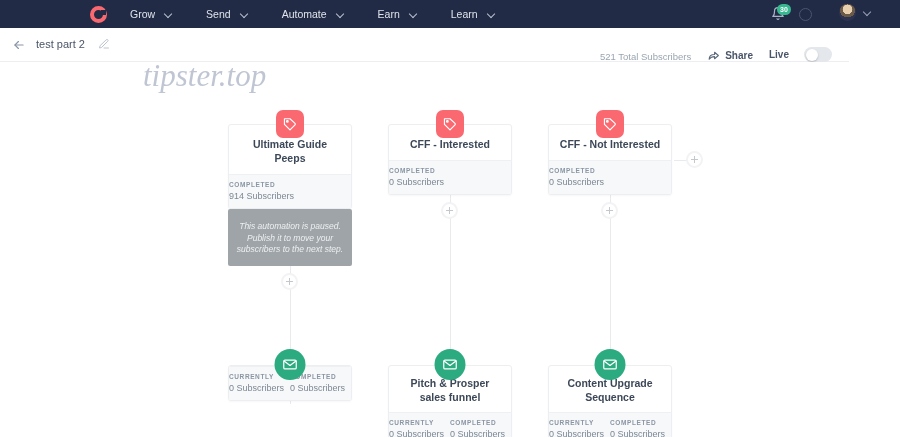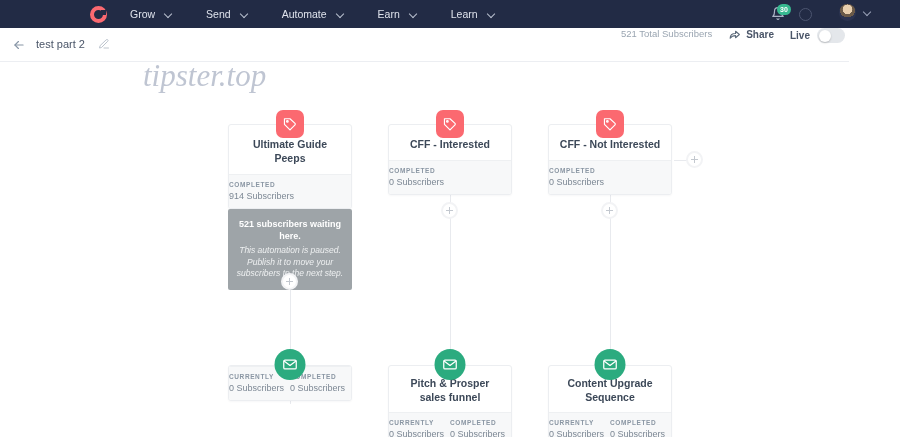--- a/index.html
+++ b/index.html
@@ -78,24 +78,24 @@
   .back-arrow {
     position: absolute; left: 12px; top: 10px;
     width: 14px; height: 14px; cursor: pointer;
     color: #8795a6;
   }
   .wf-title {
     position: absolute; left: 36px; top: 10px;
     font-size: 11px; color: #4a5568; cursor: text;
   }
   .edit-pencil { position: absolute; left: 98px; top: 10px; width: 12px; height: 12px; cursor: pointer; opacity: .55; }
-  .sub-right { position: absolute; right: 4px; top: 0; height: 34px; display: flex; align-items: flex-start; gap: 16px; }
+  .sub-right { position: absolute; right: 17px; top: 0; height: 34px; display: flex; align-items: flex-end; gap: 16px; }
   .total-subs { font-size: 9.5px; color: #9aa5b1; white-space: nowrap; }
   .share-btn { display: flex; align-items: center; gap: 5px; font-size: 10px; color: #4a5568; cursor: pointer; font-weight: 600; }
-  .live-wrap { display: flex; align-items: center; gap: 7px; }
+  .live-wrap { display: flex; align-items: center; gap: 15px; }
   .live-label { font-size: 10px; color: #4a5568; font-weight: 600; }
   .toggle {
     width: 28px; height: 15px; border-radius: 8px;
     background: #e4e7eb; position: relative; cursor: pointer;
   }
   .toggle .knob {
     position: absolute; top: 1.5px; left: 1.5px;
     width: 12px; height: 12px; border-radius: 50%;
     background: #fff; box-shadow: 0 1px 2px rgba(0,0,0,.2);
   }
@@ -280,21 +280,20 @@
     <div class="node-card">
       <div class="node-title">Ultimate Guide Peeps</div>
       <div class="node-stats">
         <div class="stat">
           <div class="stat-label">COMPLETED</div>
           <div class="stat-value">914 Subscribers</div>
         </div>
       </div>
     </div>
     <div class="paused-box">
-      <div class="paused-title">521 subscribers waiting here.</div>
       <div class="paused-sub">This automation is paused. Publish it to move your subscribers to the next step.</div>
     </div>
   </div>
 
   <div class="node" style="left:388px; top:62px;">
     <div class="node-icon">
       <svg width="14" height="14" viewBox="0 0 24 24" fill="none" stroke="#ffffff" stroke-width="2" stroke-linecap="round" stroke-linejoin="round">
         <path d="M20.6 13.4 12 22 2.5 12.5V3h9.5L20.6 11a1.7 1.7 0 0 1 0 2.4Z"></path>
         <circle cx="7.5" cy="7.5" r="1.4"></circle>
       </svg>

